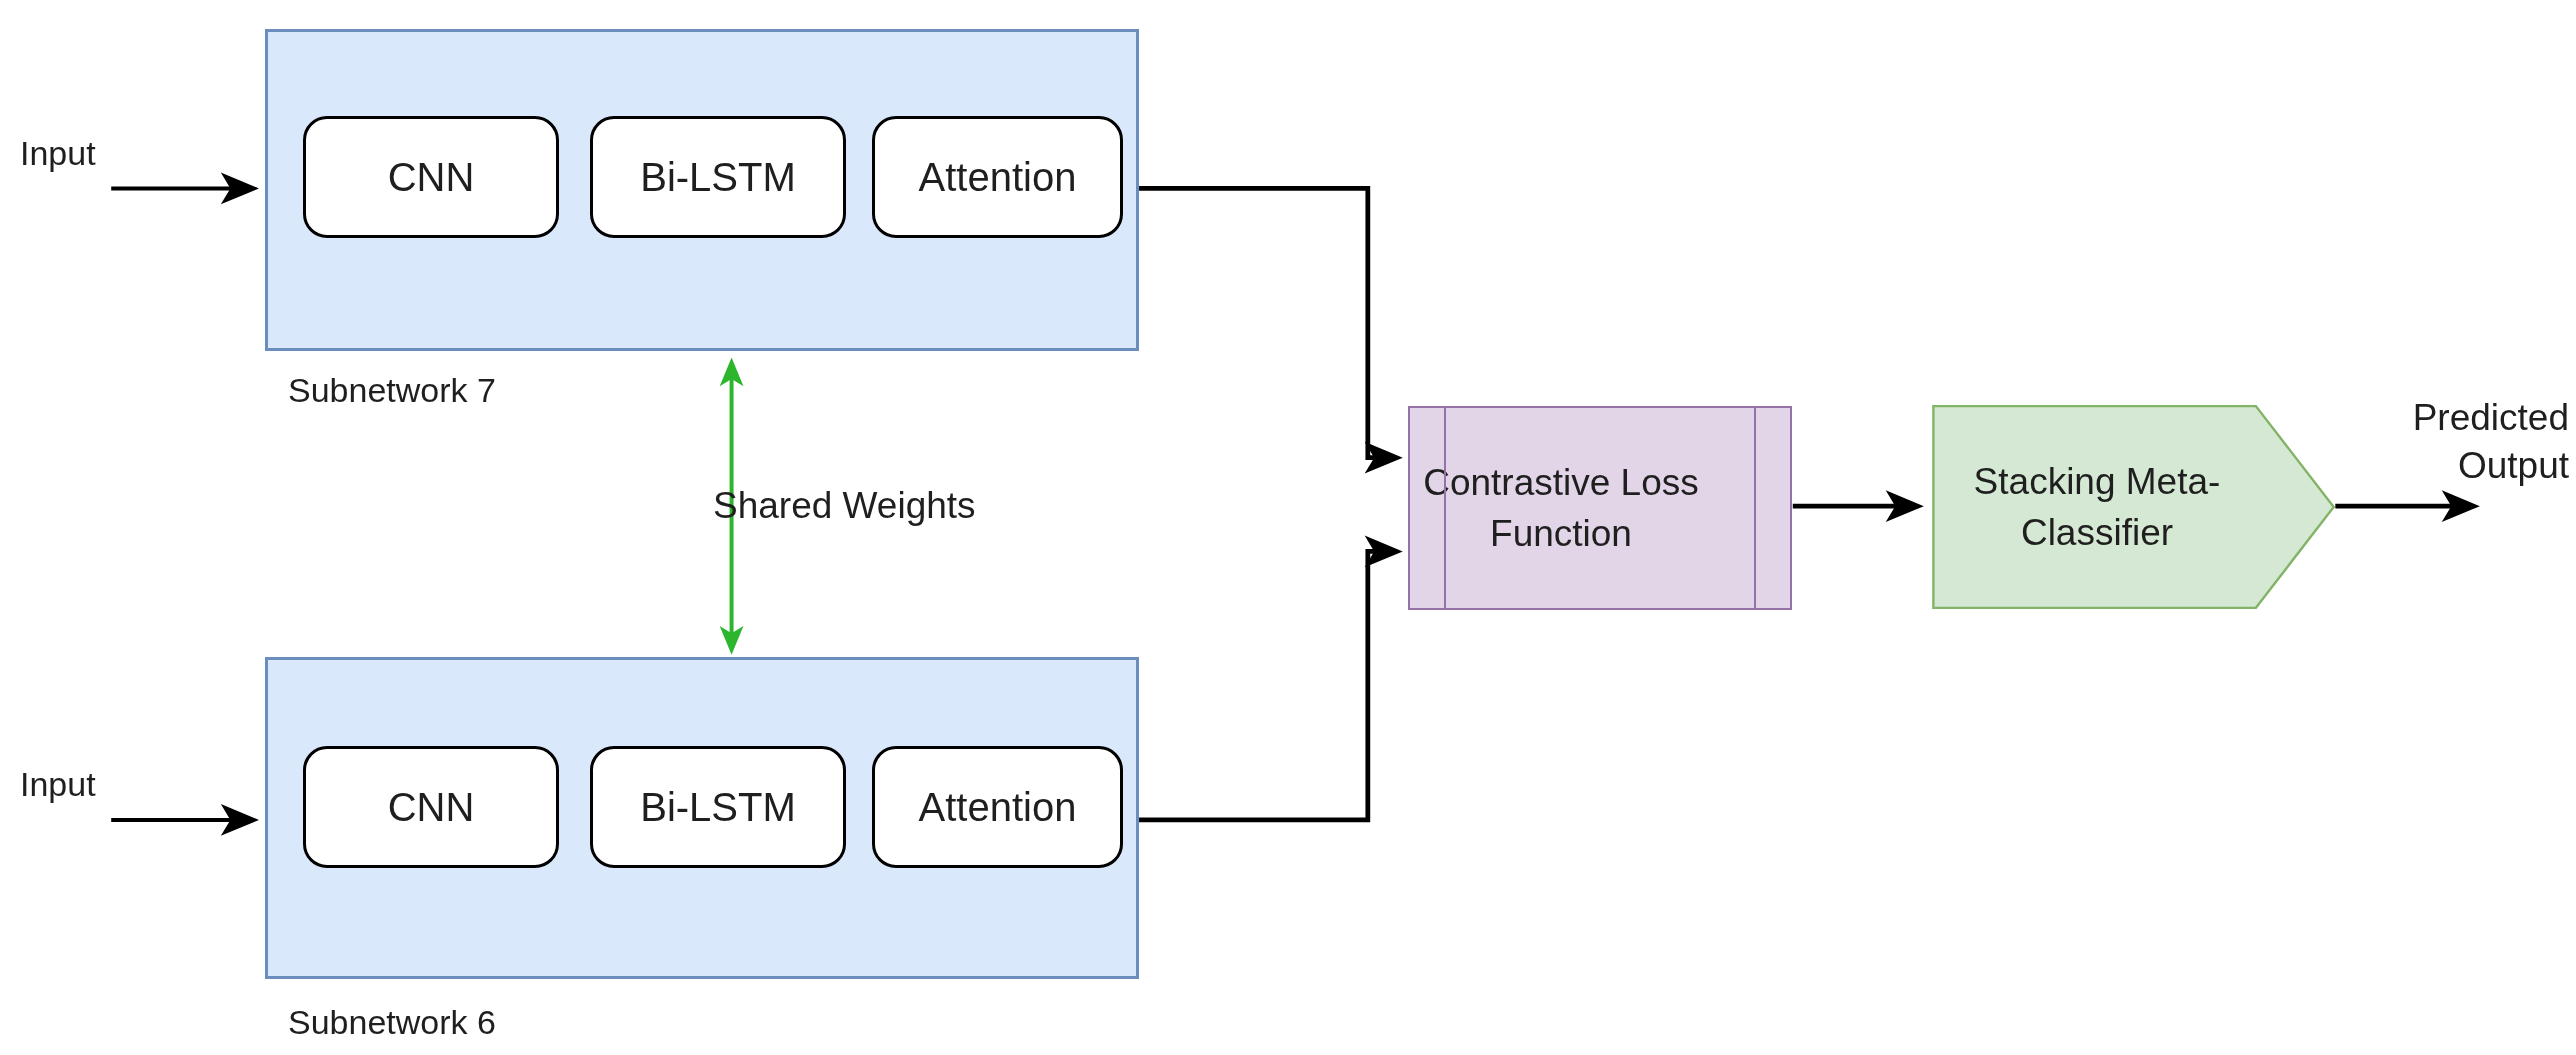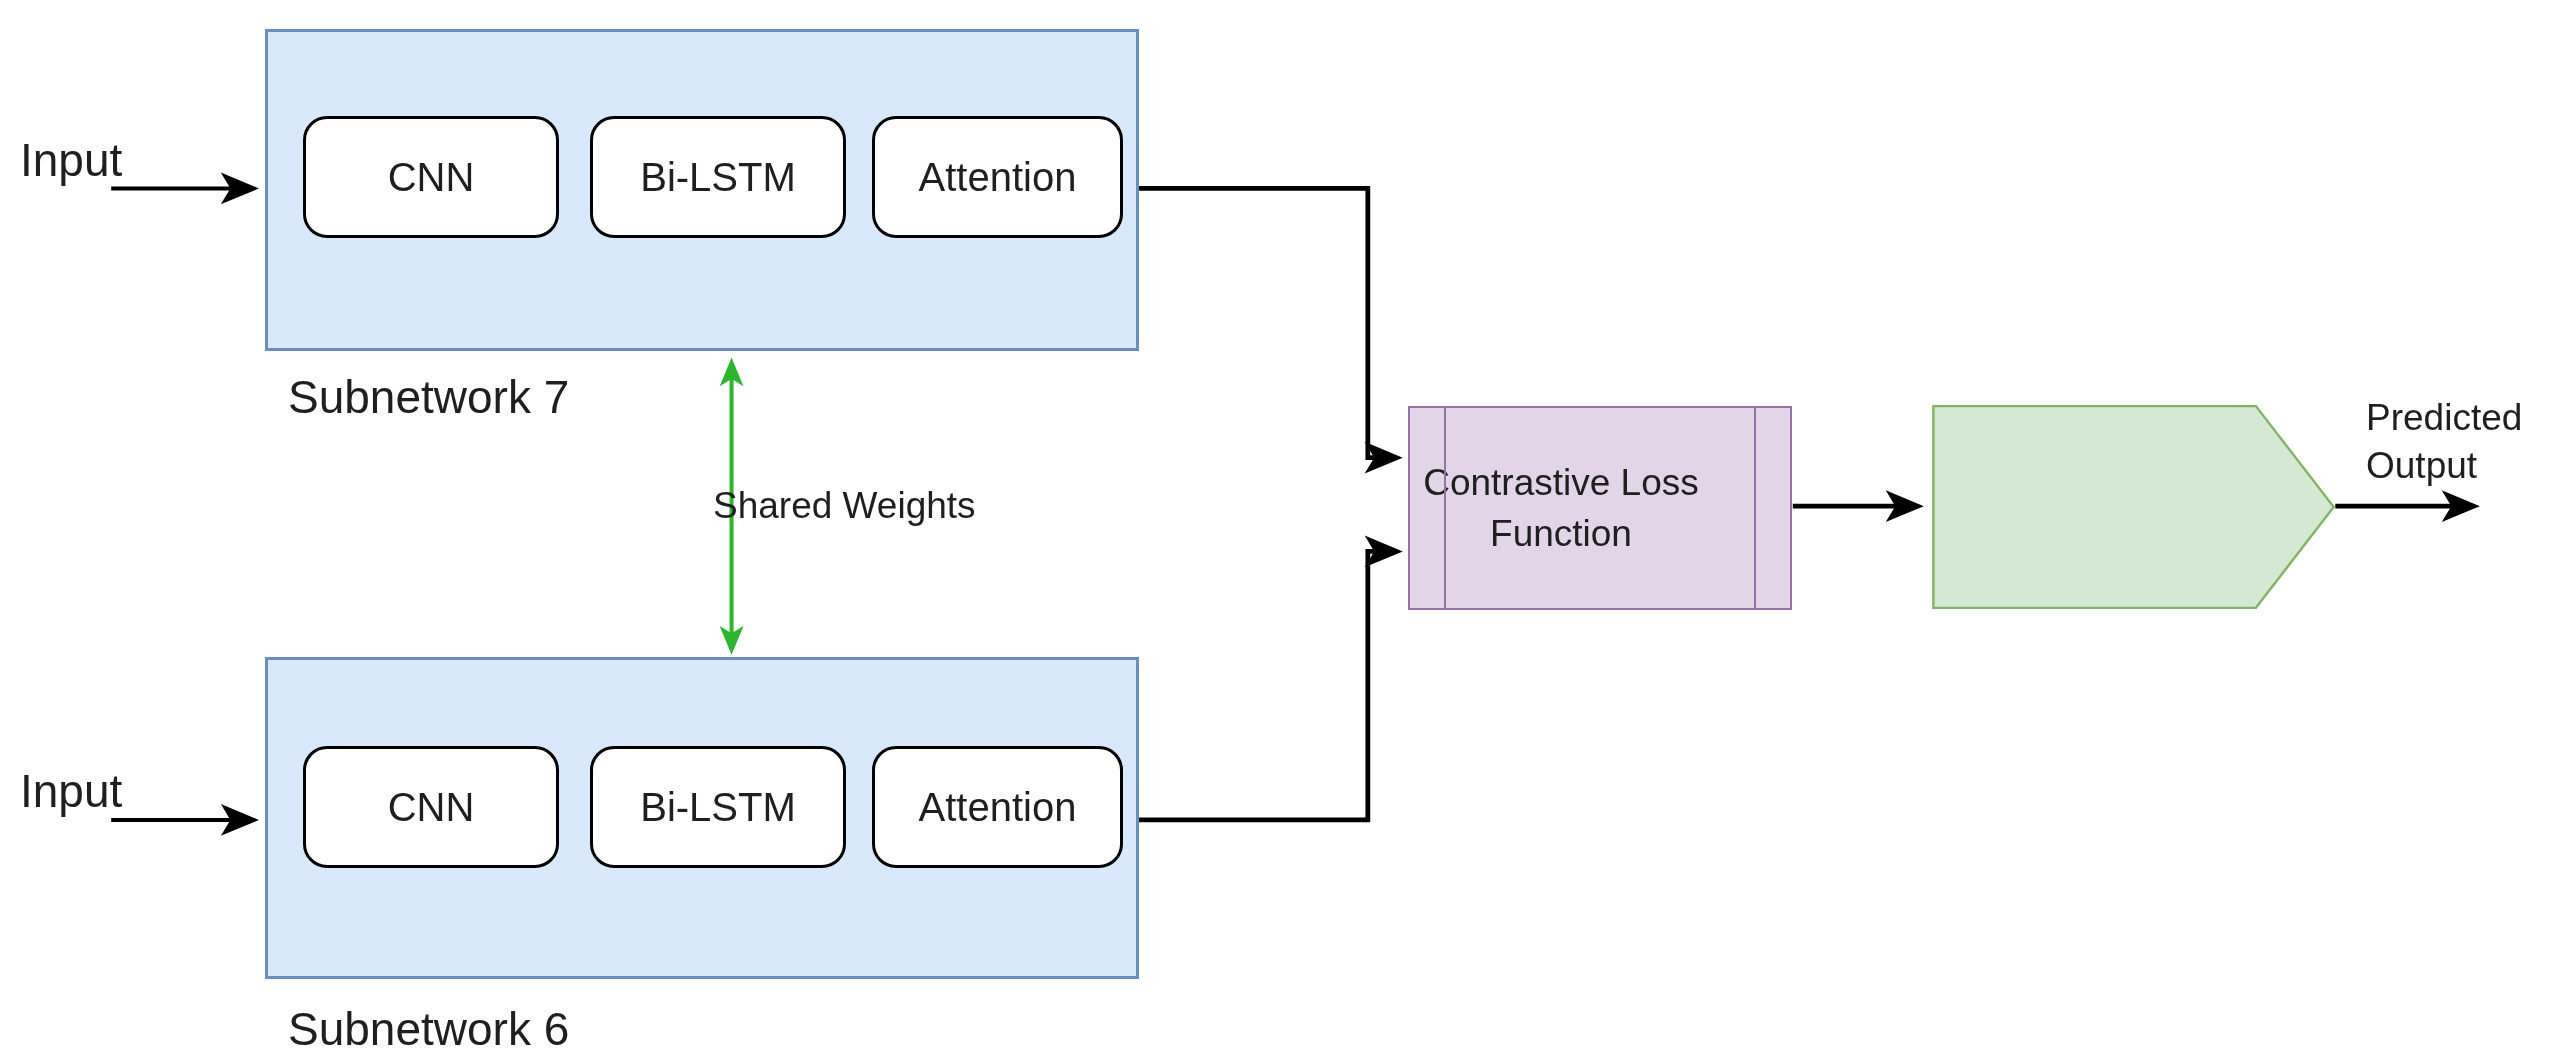--- a/index.html
+++ b/index.html
@@ -28,21 +28,21 @@
   .block{
     position:absolute;
     width:256px;height:122px;
     background:var(--block-fill,#fff);
     border:3.2px solid var(--block-border,#000);
     border-radius:24px;
     box-sizing:border-box;
     display:flex;align-items:center;justify-content:center;
     font-size:40px;
   }
-  .lbl{position:absolute;font-size:46px;line-height:1.25;white-space:nowrap;}
+  .lbl{position:absolute;font-size:34px;line-height:1.25;white-space:nowrap;}
 
   .loss-box{
     position:absolute;
     left:1408px;top:406px;width:384px;height:204px;
     background:var(--loss-fill,#e1d5e7);
     border:2.4px solid var(--loss-border,#9673a6);
     box-sizing:border-box;
     display:flex;align-items:center;justify-content:flex-start;
   }
   .loss-box .bar{
@@ -63,21 +63,21 @@
     stroke-width:3;
   }
   .classifier-label{
     position:absolute;
     left:1938px;top:406px;width:318px;height:202px;
     display:flex;align-items:center;justify-content:center;
     text-align:center;font-size:37px;line-height:1.38;
   }
   .predicted{
     position:absolute;left:2366px;top:394px;width:203px;
-    text-align:left;font-size:37px;line-height:1.3;
+    text-align:right;font-size:37px;line-height:1.3;
   }
 </style>
 </head>
 <body>
 
 <div class="canvas">
 
   <svg class="wires" viewBox="0 0 3243 1329">
     <defs>
       <marker id="ah-black" markerUnits="userSpaceOnUse" markerWidth="52" markerHeight="44" refX="40" refY="22" orient="auto">
@@ -133,17 +133,18 @@
 
   <div class="loss-box">
     <div class="bar left"></div>
     <div class="bar right"></div>
     <div class="loss-text">Contrastive Loss Function</div>
   </div>
 
   <svg class="classifier-shape" width="2576" height="1056" viewBox="0 0 3243 1329">
     <polygon points="2434,511 2840,511 2938,638 2840,765 2434,765"></polygon>
   </svg>
+  <div class="classifier-label">Stacking Meta-Classifier</div>
 
   <div class="predicted">Predicted Output</div>
 
 </div>
 
 
 </body></html>

